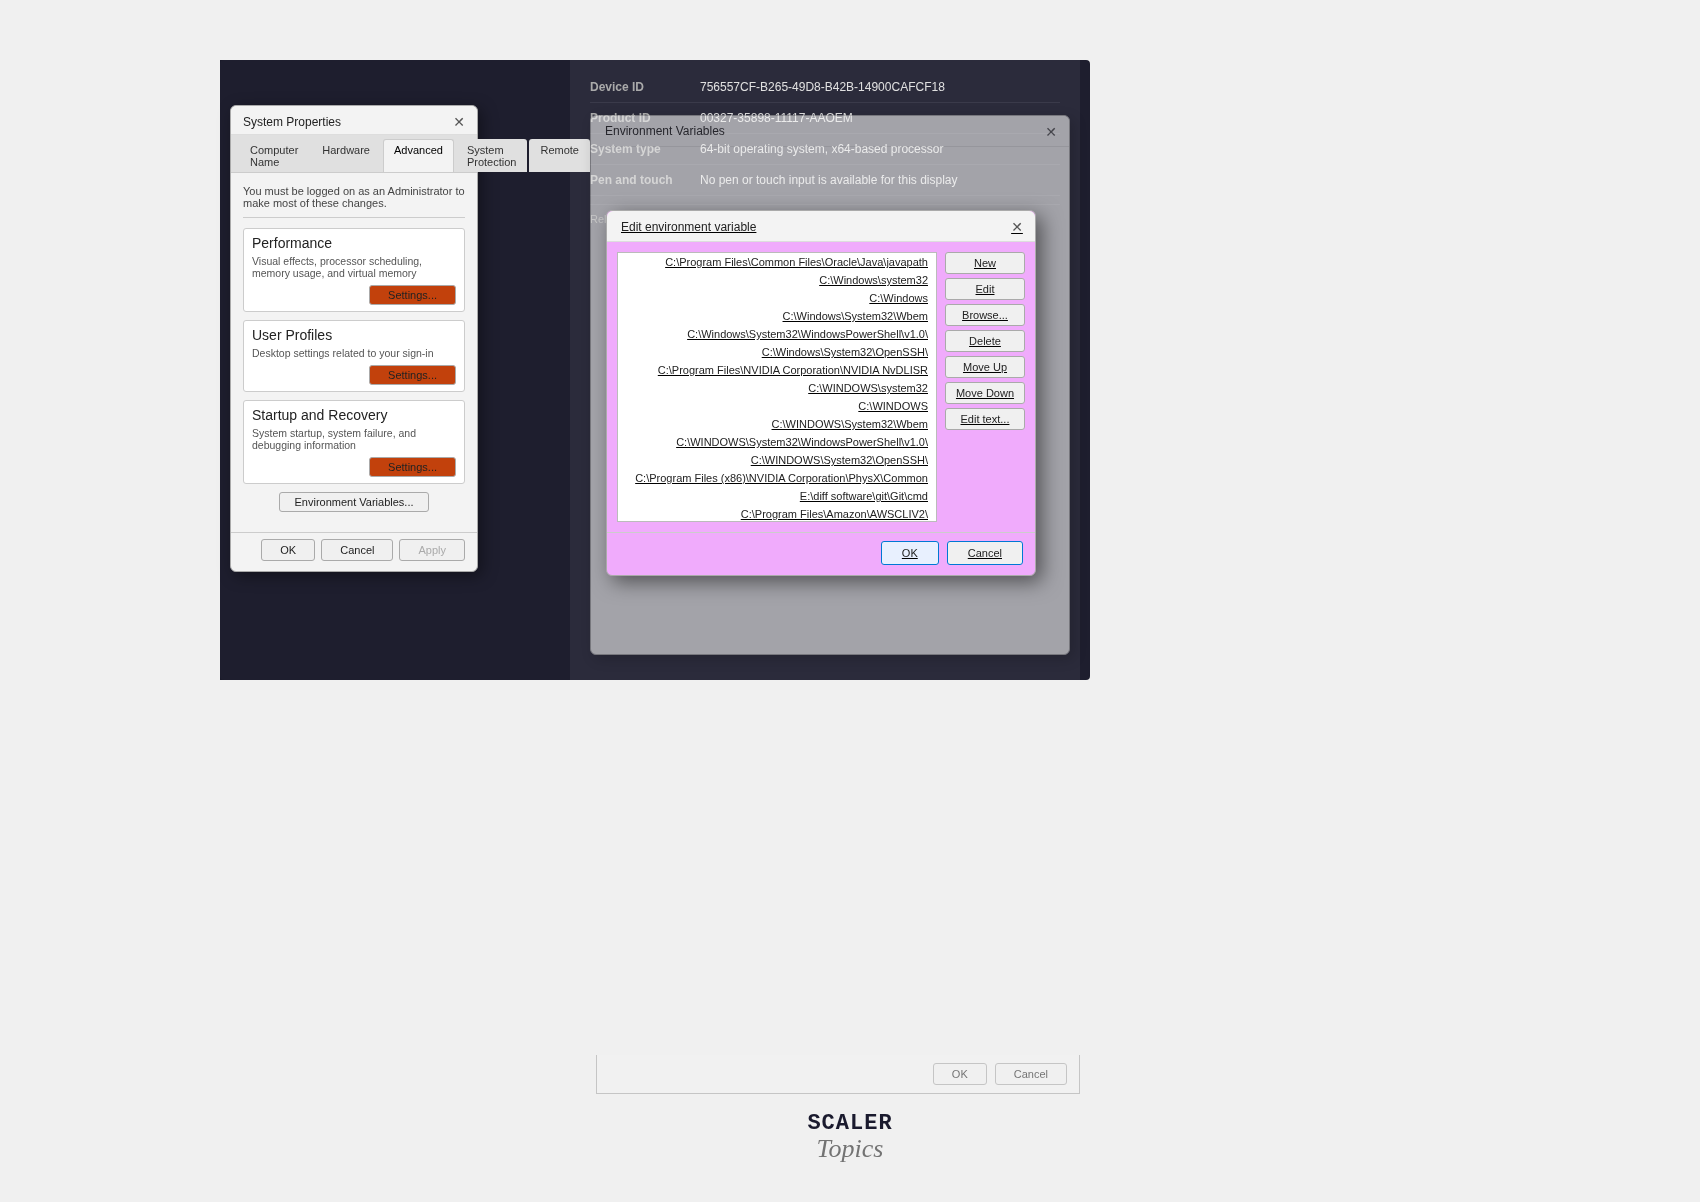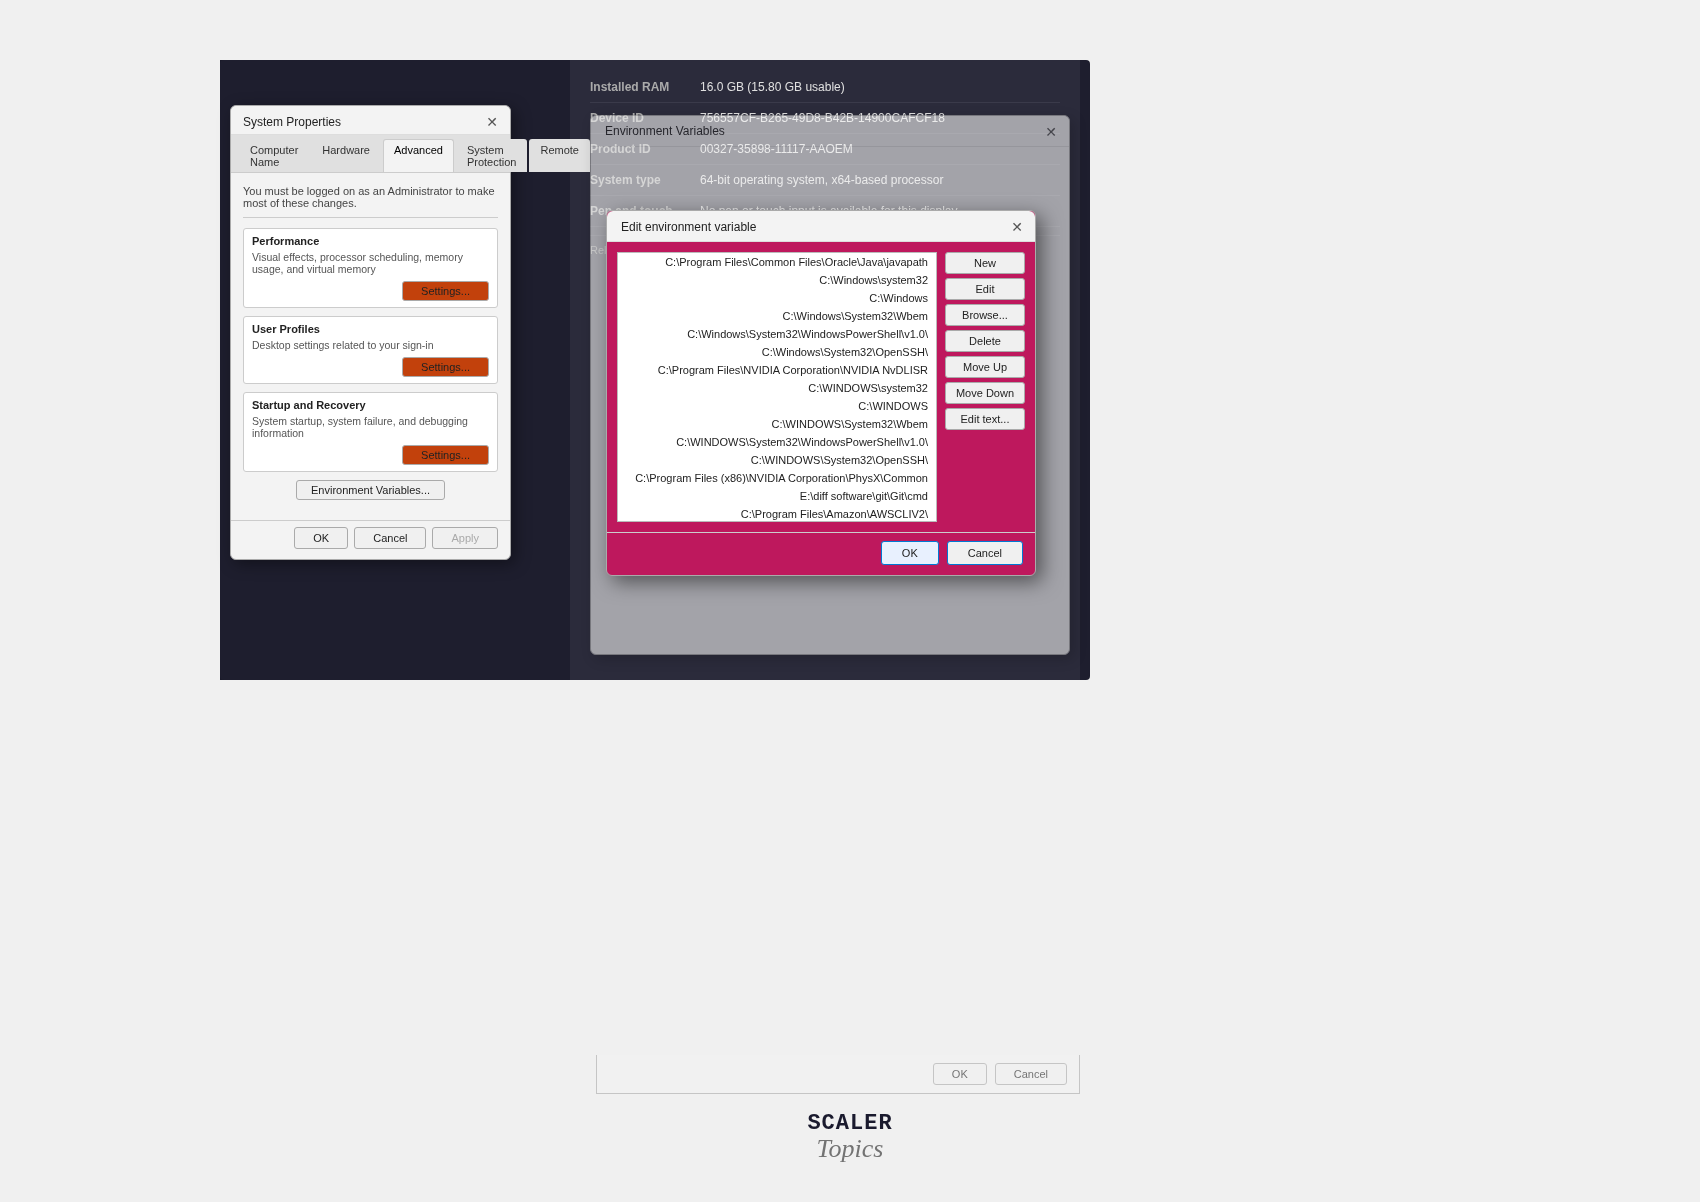--- a/index.html
+++ b/index.html
@@ -63,21 +63,21 @@
       color: #6ab3f7;
       font-size: 11px;
     }
     .related-link { cursor: pointer; text-decoration: none; color: #6ab3f7; }
 
     
     .system-properties-dialog {
       position: absolute;
       top: 105px;
       left: 230px;
-      width: 281px;
+      width: 248px;
       background: #f3f3f3;
       border: 1px solid #aaa;
       border-radius: 6px;
       box-shadow: 4px 4px 16px rgba(0,0,0,0.4);
       z-index: 10;
     }
     .dialog-titlebar {
       display: flex;
       align-items: center;
       justify-content: space-between;
@@ -138,22 +138,22 @@
       padding-bottom: 8px;
     }
     .section-group {
       border: 1px solid #ccc;
       border-radius: 3px;
       margin-bottom: 8px;
       padding: 6px 8px;
       background: #fff;
     }
     .section-group-title {
-      font-size: 11px;
-      font-weight: 700;
+      font-size: 14px;
+      font-weight: 400;
       color: #222;
       margin-bottom: 4px;
     }
     .section-group-desc {
       font-size: 10.5px;
       color: #555;
       margin-bottom: 6px;
     }
     .settings-btn {
       display: block;
@@ -197,25 +197,26 @@
       background: #f0f0f0;
     }
     .footer-btn.disabled { color: #aaa; cursor: default; }
 
     
     .env-dialog {
       position: absolute;
       top: 210px;
       left: 606px;
       width: 430px;
-      background: #be185d;
+      background: #f0abfc;
       border: 1px solid #aaa;
       border-radius: 6px;
       box-shadow: 6px 6px 20px rgba(0,0,0,0.5);
       z-index: 30;
+      text-decoration: underline;
     }
     .env-dialog-titlebar {
       display: flex;
       align-items: center;
       justify-content: space-between;
       padding: 8px 10px 6px 14px;
       border-bottom: 1px solid #ddd;
       background: #f3f3f3;
       border-radius: 6px 6px 0 0;
     }
@@ -392,24 +393,20 @@
 <div class="win-sidebar">
   <div class="win-icon">⊞</div>
   <div class="win-icon">💬</div>
   <div class="win-icon">🔍</div>
   <div class="win-icon">⌨</div>
 </div>
 
 <div class="desktop-bg"></div>
 
 <div class="system-info-panel">
-  <div class="system-info-row">
-    <span class="sys-label">Installed RAM</span>
-    <span class="sys-value">16.0 GB (15.80 GB usable)</span>
-  </div>
   <div class="system-info-row">
     <span class="sys-label">Device ID</span>
     <span class="sys-value">756557CF-B265-49D8-B42B-14900CAFCF18</span>
   </div>
   <div class="system-info-row">
     <span class="sys-label">Product ID</span>
     <span class="sys-value">00327-35898-11117-AAOEM</span>
   </div>
   <div class="system-info-row">
     <span class="sys-label">System type</span>

